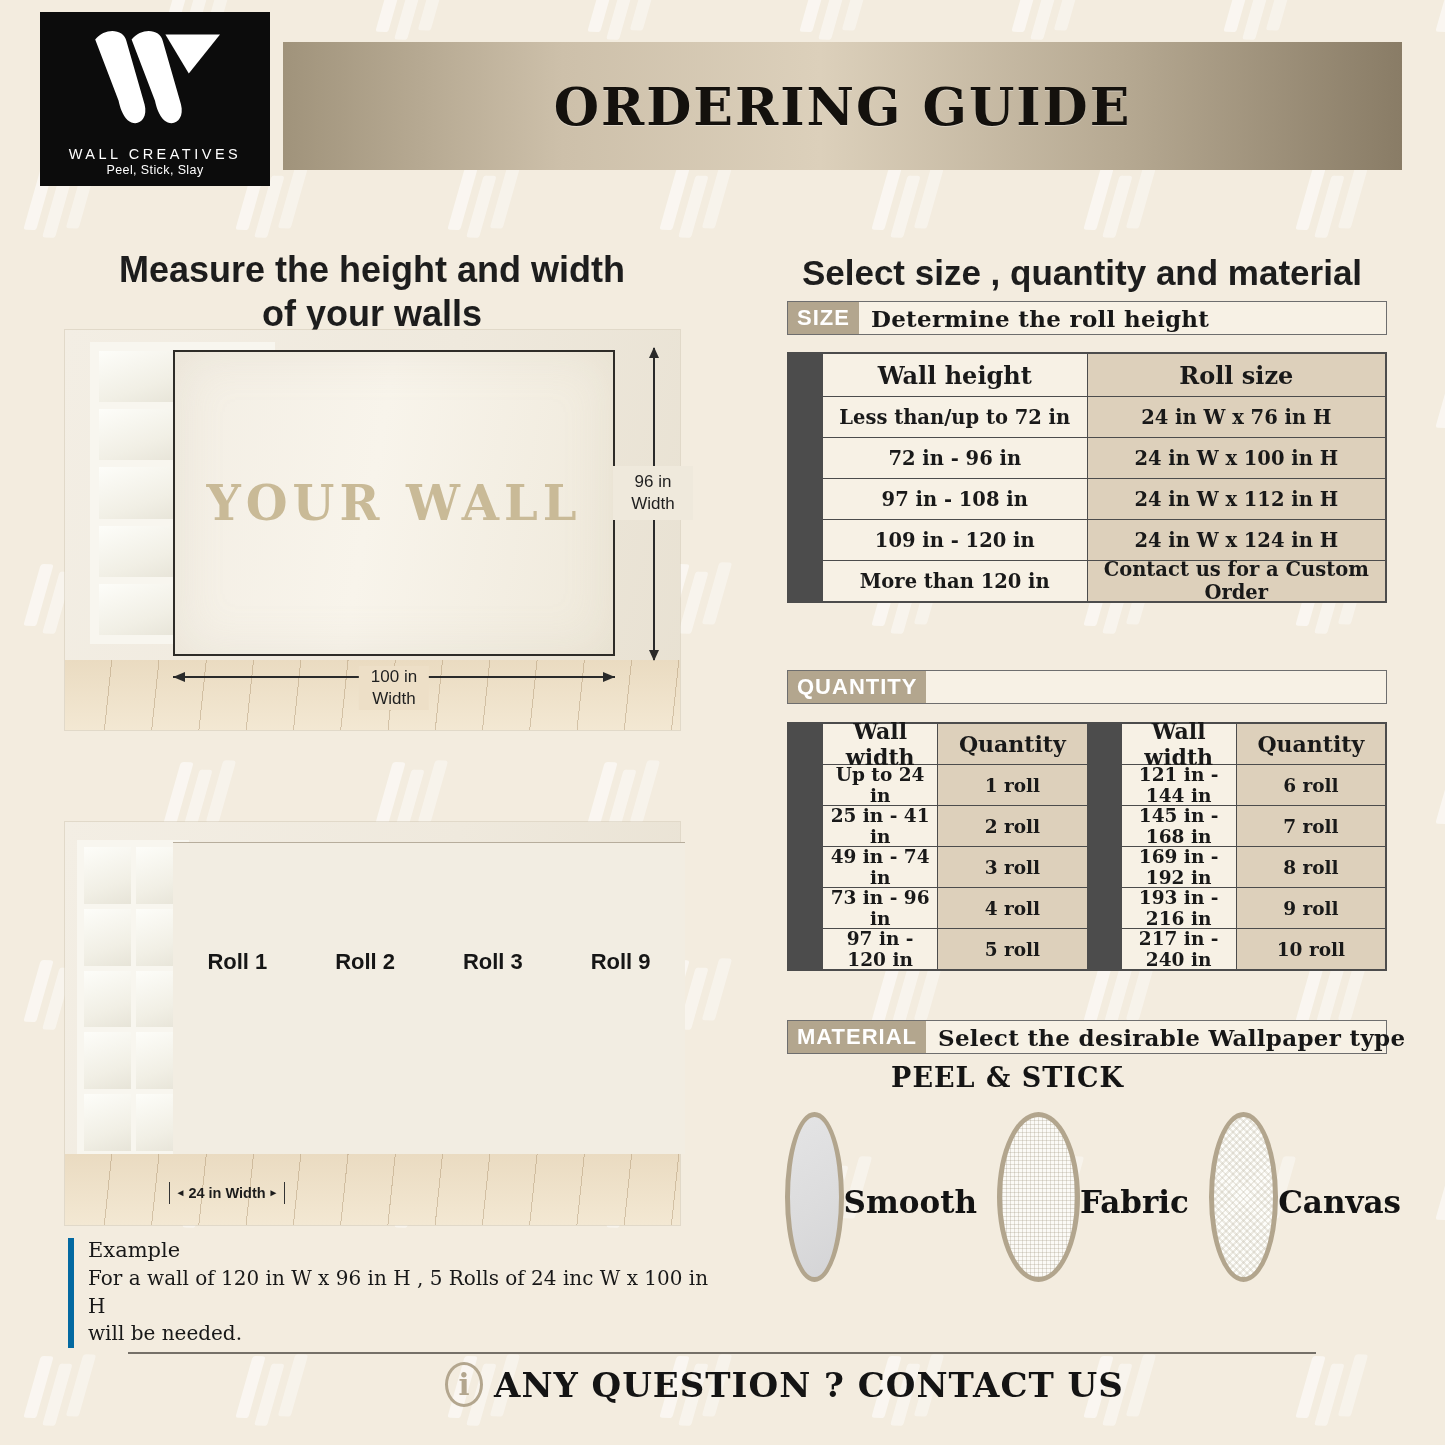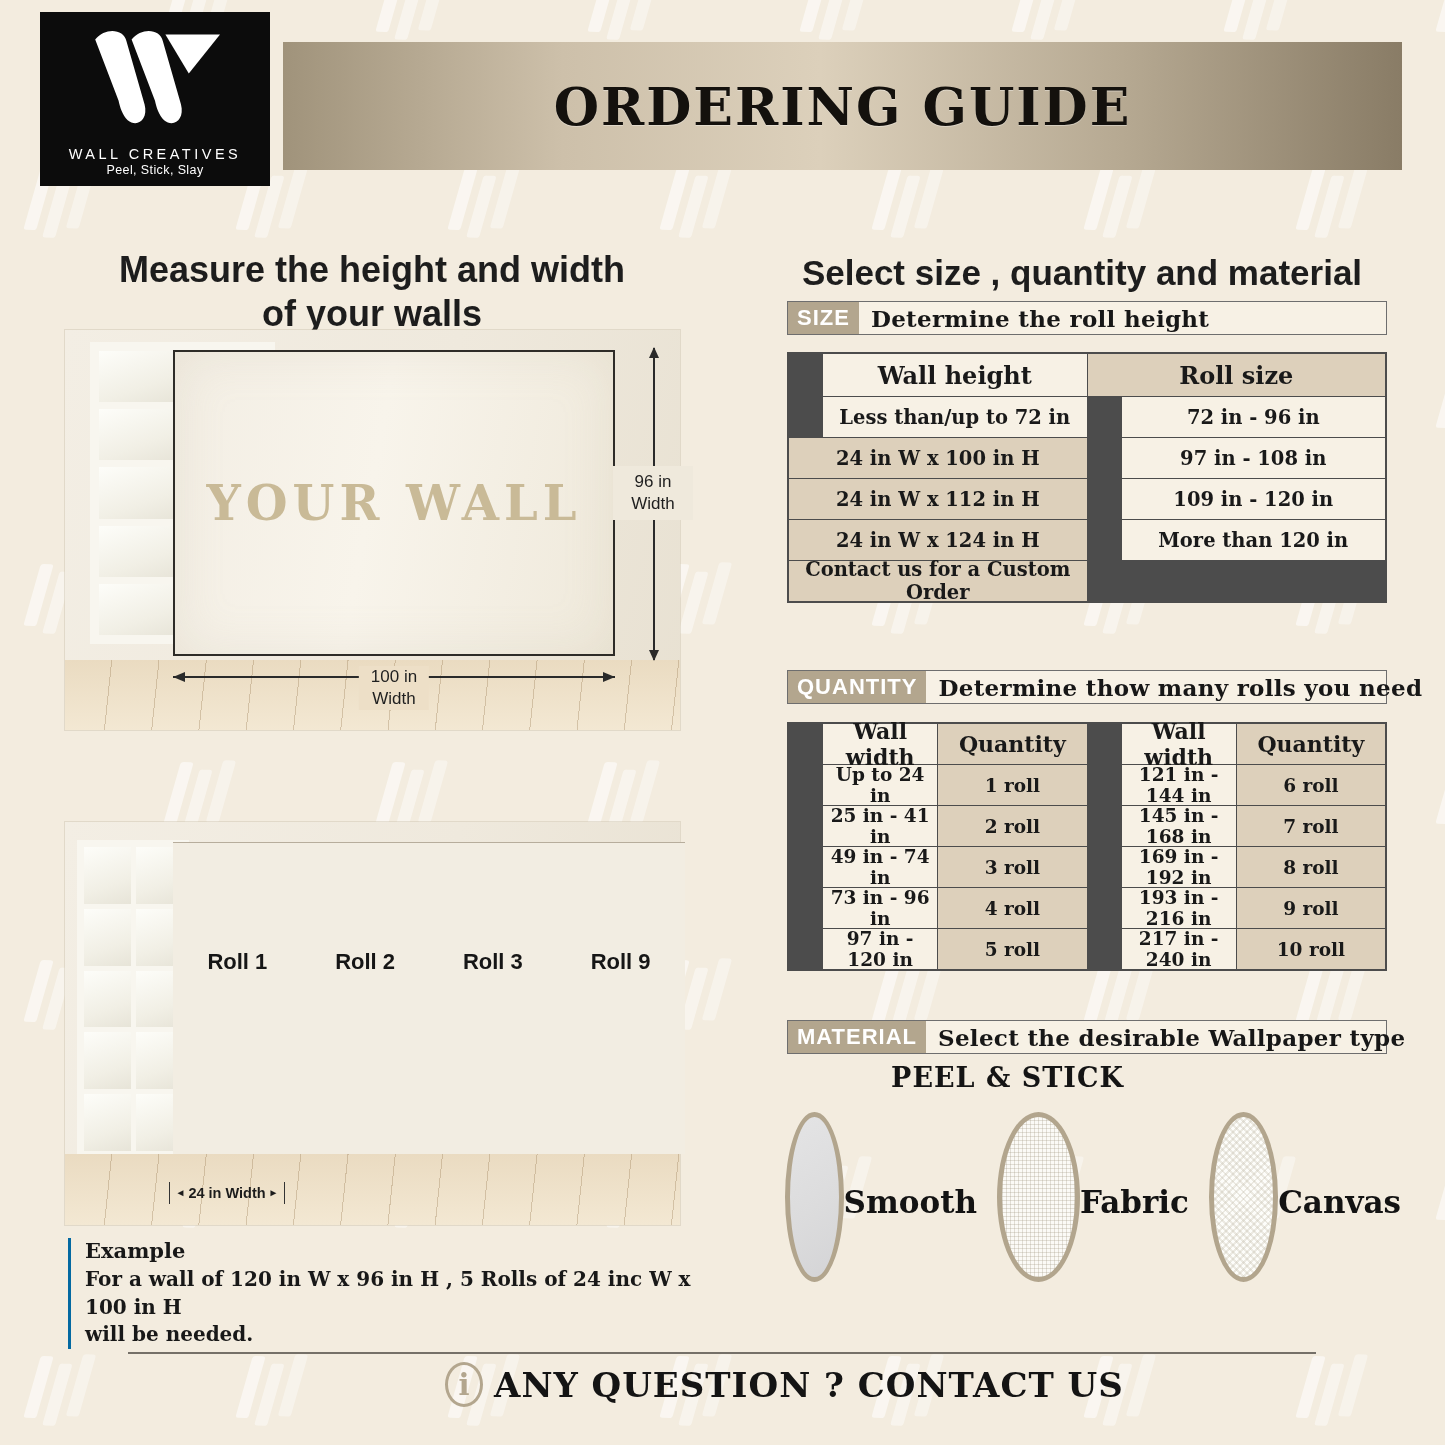--- a/index.html
+++ b/index.html
@@ -121,22 +121,22 @@
       border-right:1px solid #b7ad9c;}
   .panel:first-child{border-left:1px solid #b7ad9c;}
   .roll-label{position:absolute;bottom:24px;width:100%;text-align:center;font-weight:bold;
       font-size:22px;color:#161616;}
   .rolldim{position:absolute;left:104px;top:360px;width:116px;height:22px;display:flex;align-items:center;
       justify-content:center;gap:3px;font-size:14.5px;font-weight:bold;color:#1c1c1c;
       border-left:1.5px solid #333;border-right:1.5px solid #333;}
   .rolldim .arr{font-size:10px;line-height:1;}
 
   
-  .example{left:68px;top:1238px;width:660px;border-left:3px solid #0369a1;padding-left:14px;
-      font-family:var(--serif);font-weight:bold;color:#181818;}
+  .example{left:68px;top:1238px;width:660px;border-left:6px solid #0369a1;padding-left:14px;
+      font-family:var(--serif);font-weight:normal;color:#181818;}
   .ex-title{font-size:21px;margin-bottom:3px;}
   .ex-line{font-size:20px;line-height:1.38;}
 
   
   .divider{left:128px;top:1352px;width:1188px;height:2px;background:#757068;}
   .footer{left:445px;top:1362px;display:flex;align-items:center;gap:11px;}
   .info-icon{width:38px;height:45px;border:3px solid #b3a68e;border-radius:50%;display:flex;
       align-items:center;justify-content:center;color:#b3a68e;font-family:var(--serif);
       font-weight:bold;font-size:29px;}
   .footer-text{font-family:var(--serif);font-weight:bold;font-size:34px;letter-spacing:1px;color:#141414;}
@@ -298,33 +298,33 @@
   <h2 class="right-heading">Select size , quantity and material</h2>
 
   <div class="section-bar" id="size-bar">
     <span class="chip">SIZE</span>
     <span class="bar-title">Determine the roll height</span>
   </div>
   <div class="table" id="size-table">
       <div class="tcell th cream">Wall height</div>
       <div class="tcell th tan">Roll size</div>
       <div class="tcell cream">Less than/up to 72 in</div>
+      <div class="tcell tan">24 in W x 76 in H</div>
       <div class="tcell cream">72 in - 96 in</div>
       <div class="tcell tan">24 in W x 100 in H</div>
       <div class="tcell cream">97 in - 108 in</div>
       <div class="tcell tan">24 in W x 112  in H</div>
       <div class="tcell cream">109 in - 120 in</div>
       <div class="tcell tan">24 in W x 124 in H</div>
       <div class="tcell cream">More than 120 in</div>
       <div class="tcell tan">Contact us for a Custom Order</div>
     </div>
 
   <div class="section-bar" id="qty-bar">
     <span class="chip">QUANTITY</span>
-    <span class="bar-title">Determine thow many rolls you need</span>
   </div>
   <div class="table" id="qty-table">
       <div class="tcell th cream">Wall width</div>
       <div class="tcell th tan">Quantity</div>
       <div class="tcell th cream">Wall width</div>
       <div class="tcell th tan">Quantity</div>
       <div class="tcell cream">Up to 24 in</div>
       <div class="tcell tan">1 roll</div>
       <div class="tcell cream">121 in - 144 in</div>
       <div class="tcell tan">6 roll</div>

